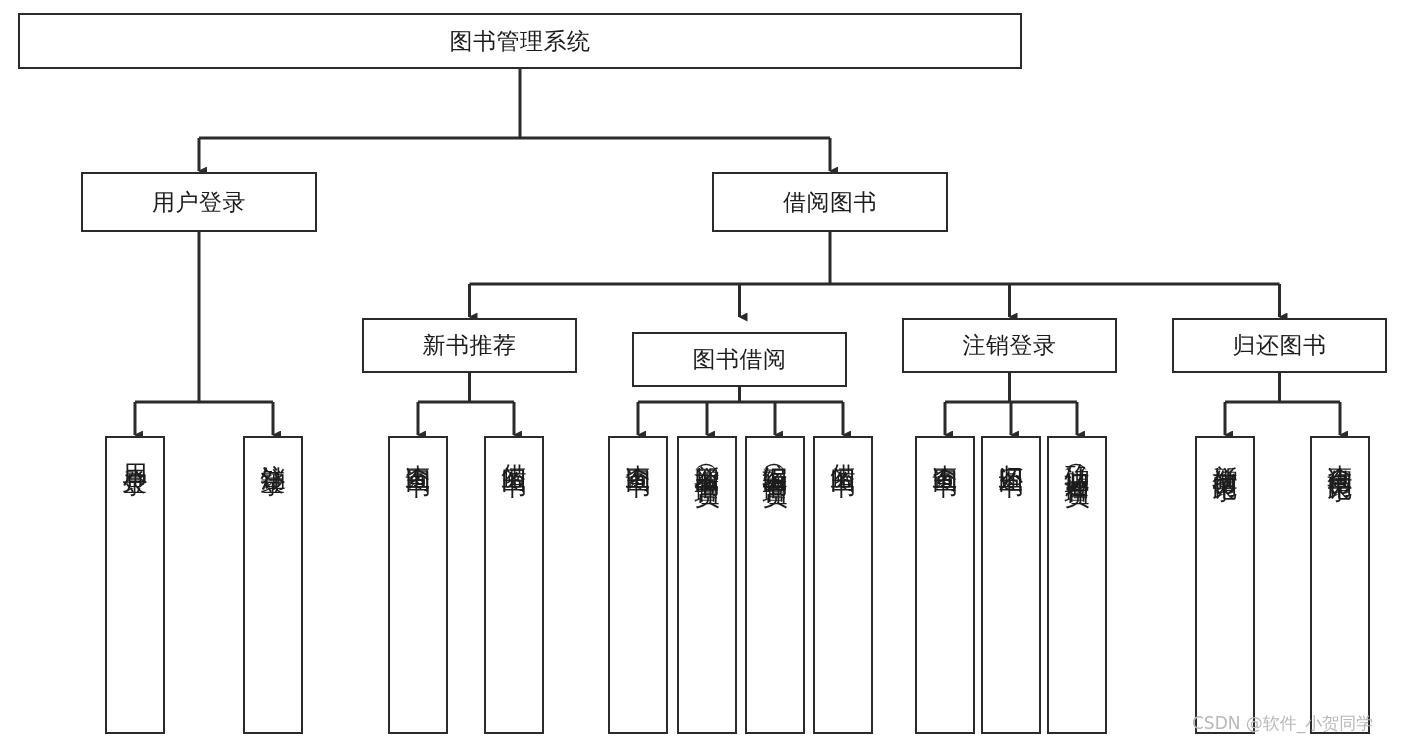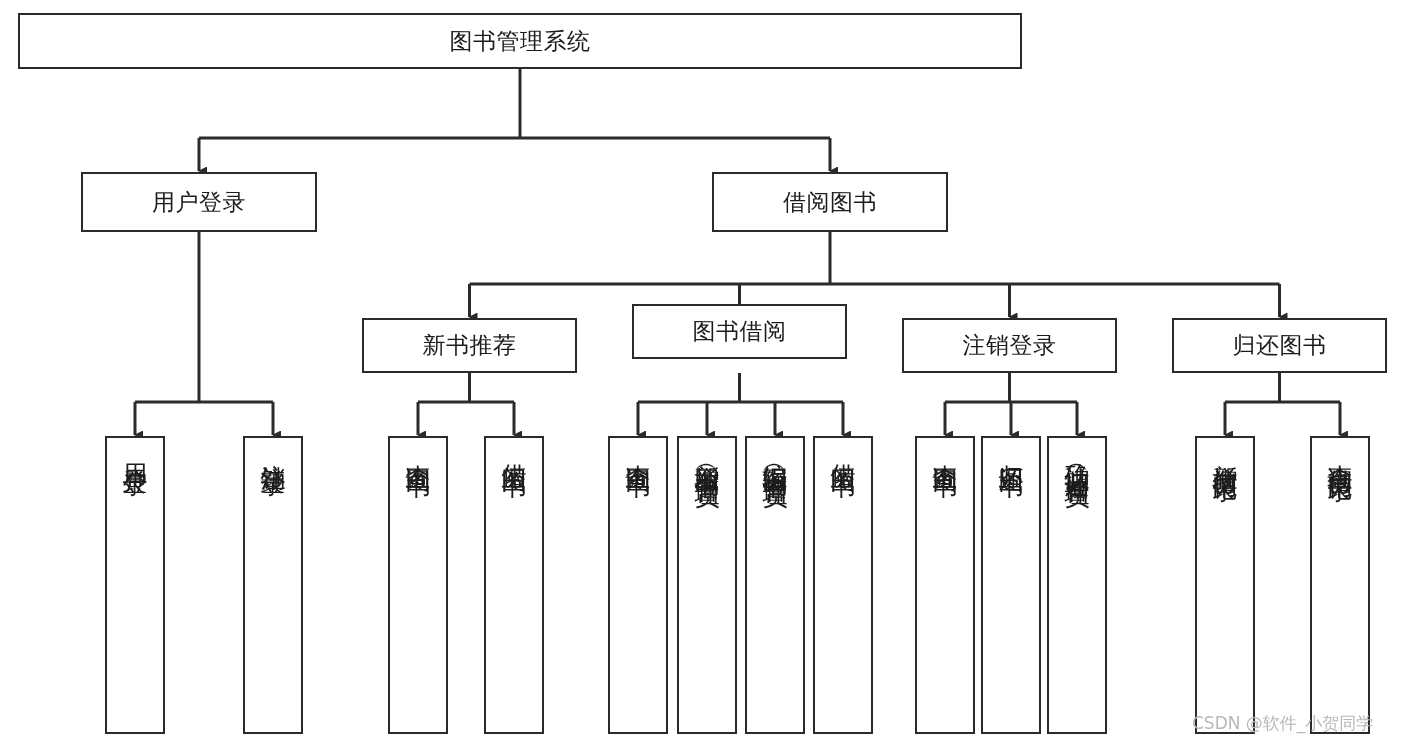--- a/index.html
+++ b/index.html
@@ -133,21 +133,21 @@
       </div>
       <div class="node-box node-h" style="left: 81px; top: 172px; width: 236px; height: 60px;">
         <span class="node-label">用户登录</span>
       </div>
       <div class="node-box node-h" style="left: 712px; top: 172px; width: 236px; height: 60px;">
         <span class="node-label">借阅图书</span>
       </div>
       <div class="node-box node-h" style="left: 362px; top: 318px; width: 215px; height: 55px;">
         <span class="node-label">新书推荐</span>
       </div>
-      <div class="node-box node-h" style="left: 632px; top: 304px; width: 215px; height: 55px;">
+      <div class="node-box node-h" style="left: 632px; top: 332px; width: 215px; height: 55px;">
         <span class="node-label">图书借阅</span>
       </div>
       <div class="node-box node-h" style="left: 902px; top: 318px; width: 215px; height: 55px;">
         <span class="node-label">注销登录</span>
       </div>
       <div class="node-box node-h" style="left: 1172px; top: 318px; width: 215px; height: 55px;">
         <span class="node-label">归还图书</span>
       </div>
       <div class="node-box node-v" style="left: 105px; top: 436px; width: 60px; height: 298px;">
         <span class="node-label">用户登录</span>

